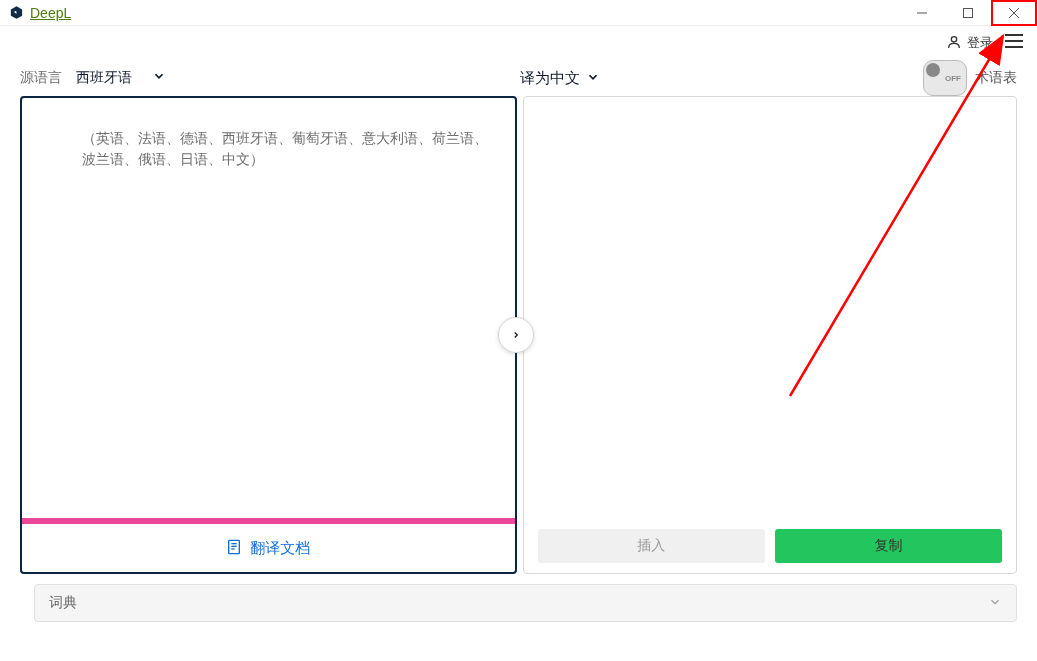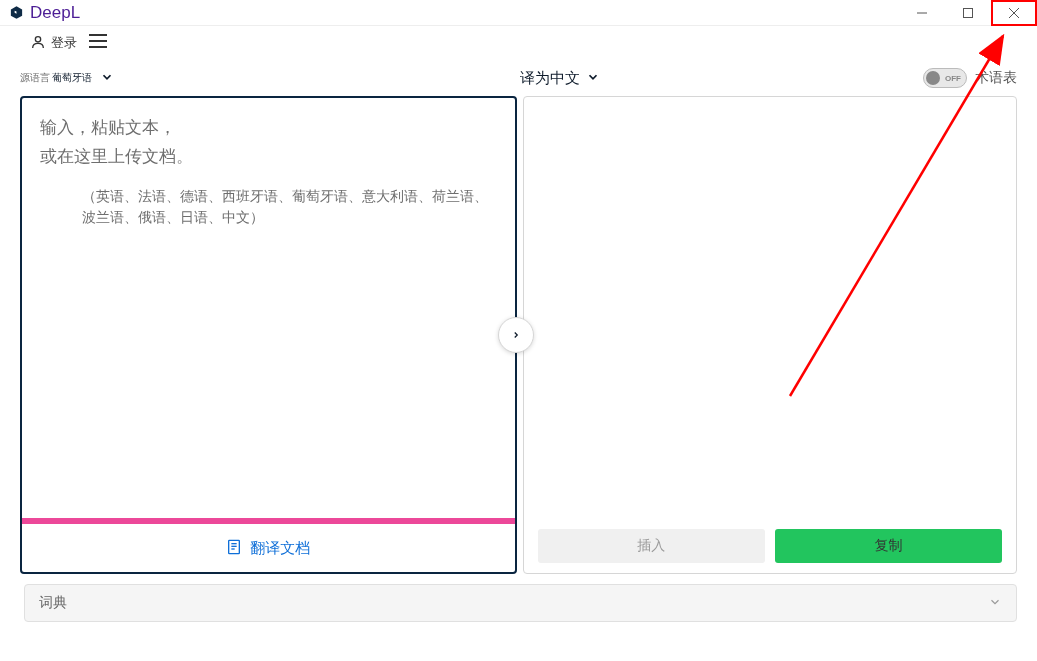--- a/index.html
+++ b/index.html
@@ -22,22 +22,23 @@
     }
     .titlebar-icon {
       width: 16px;
       height: 16px;
       margin-right: 6px;
       display: inline-flex;
       align-items: center;
       justify-content: center;
     }
     .titlebar-title {
-      font-size: 17px;
-      color: #4c1d95;
+      font-size: 14px;
+      color: #4d7c0f;
+      text-decoration: underline;
     }
     .titlebar-controls {
       margin-left: auto;
       display: flex;
     }
     .titlebar-btn {
       width: 46px;
       height: 26px;
       display: flex;
       align-items: center;
@@ -47,21 +48,22 @@
     }
     .titlebar-btn.close-highlight {
       border: 2px solid red;
     }
     
     
     .header {
       height: 34px;
       display: flex;
       align-items: center;
-      padding: 0 30px;
+      justify-content: flex-end;
+      padding: 0 14px;
       gap: 12px;
     }
     .login-btn {
       display: flex;
       align-items: center;
       gap: 5px;
       font-size: 13px;
       color: #333;
       cursor: pointer;
     }
@@ -73,23 +75,22 @@
     
     .lang-row {
       height: 36px;
       display: flex;
       align-items: center;
       padding: 0 20px;
       position: relative;
     }
     .lang-left {
       display: flex;
-      align-items: center;
-      gap: 2px;
-      font-size: 10px;
+      gap: 14px;
+      font-size: 14px;
       cursor: pointer;
     }
     .lang-src-label { color: #6c6c6c; }
     .lang-src-value { color: #0e1b2b; font-weight: 500; }
     .lang-right {
       position: absolute;
       left: 520px;
       display: flex;
       align-items: center;
       font-size: 15px;
@@ -102,21 +103,21 @@
     .glossary-area {
       margin-left: auto;
       display: flex;
       align-items: center;
       gap: 8px;
       font-size: 14px;
       color: #555;
     }
     .toggle {
       width: 44px;
-      height: 20px;
+      height: 36px;
       border-radius: 10px;
       border: 1px solid #bbb;
       background: #e8e8e8;
       position: relative;
       cursor: pointer;
       display: flex;
       align-items: center;
       justify-content: flex-end;
       padding-right: 5px;
     }
@@ -221,21 +222,21 @@
       font-size: 14px;
       cursor: pointer;
     }
     .target-btn.copy {
       color: #333;
       background: #22c55e;
     }
     
     
     .dict-bar {
-      margin: 10px 20px 0 24px;
+      margin: 10px 20px 0 34px;
       height: 38px;
       border: 1px solid #e0e0e0;
       border-radius: 4px;
       background: #f5f5f5;
       display: flex;
       align-items: center;
       padding: 0 14px;
       font-size: 14px;
       color: #666;
       cursor: pointer;
@@ -299,21 +300,21 @@
         <line x1="0" y1="1" x2="18" y2="1" stroke="#333" stroke-width="2"></line>
         <line x1="0" y1="7" x2="18" y2="7" stroke="#333" stroke-width="2"></line>
         <line x1="0" y1="13" x2="18" y2="13" stroke="#333" stroke-width="2"></line>
       </svg>
   </div>
 </div>
 
 <div class="lang-row">
   <div class="lang-left">
     <span class="lang-src-label">源语言</span>
-    <span class="lang-src-value">葡萄牙语</span>
+    <span class="lang-src-value">西班牙语</span>
     <span class="chevron-down">
       <svg width="14" height="14" viewBox="0 0 24 24" fill="none" stroke="#0e1b2b" stroke-width="3">
           <polyline points="6 9 12 15 18 9"></polyline>
         </svg>
     </span>
   </div>
   <div class="lang-right">
     <span>译为</span>
     <span>中文</span>
     <span class="chevron-down">
@@ -327,24 +328,20 @@
       <span class="toggle-knob"></span>
       <span class="toggle-label">OFF</span>
     </div>
     <span>术语表</span>
   </div>
 </div>
 
 <div class="panels">
   <div class="panel source">
     <div class="panel-content">
-      <div class="placeholder-main">
-        <div>输入，粘贴文本，</div>
-        <div>或在这里上传文档。</div>
-      </div>
       <div class="placeholder-langs">（英语、法语、德语、西班牙语、葡萄牙语、意大利语、荷兰语、波兰语、俄语、日语、中文）</div>
     </div>
     <div class="swap-btn">
       <svg width="10" height="14" viewBox="0 0 24 24" fill="none" stroke="#0e1b2b" stroke-width="3">
           <polyline points="9 6 15 12 9 18"></polyline>
         </svg>
     </div>
     <div class="panel-footer">
       <div class="translate-doc">
         <span>

